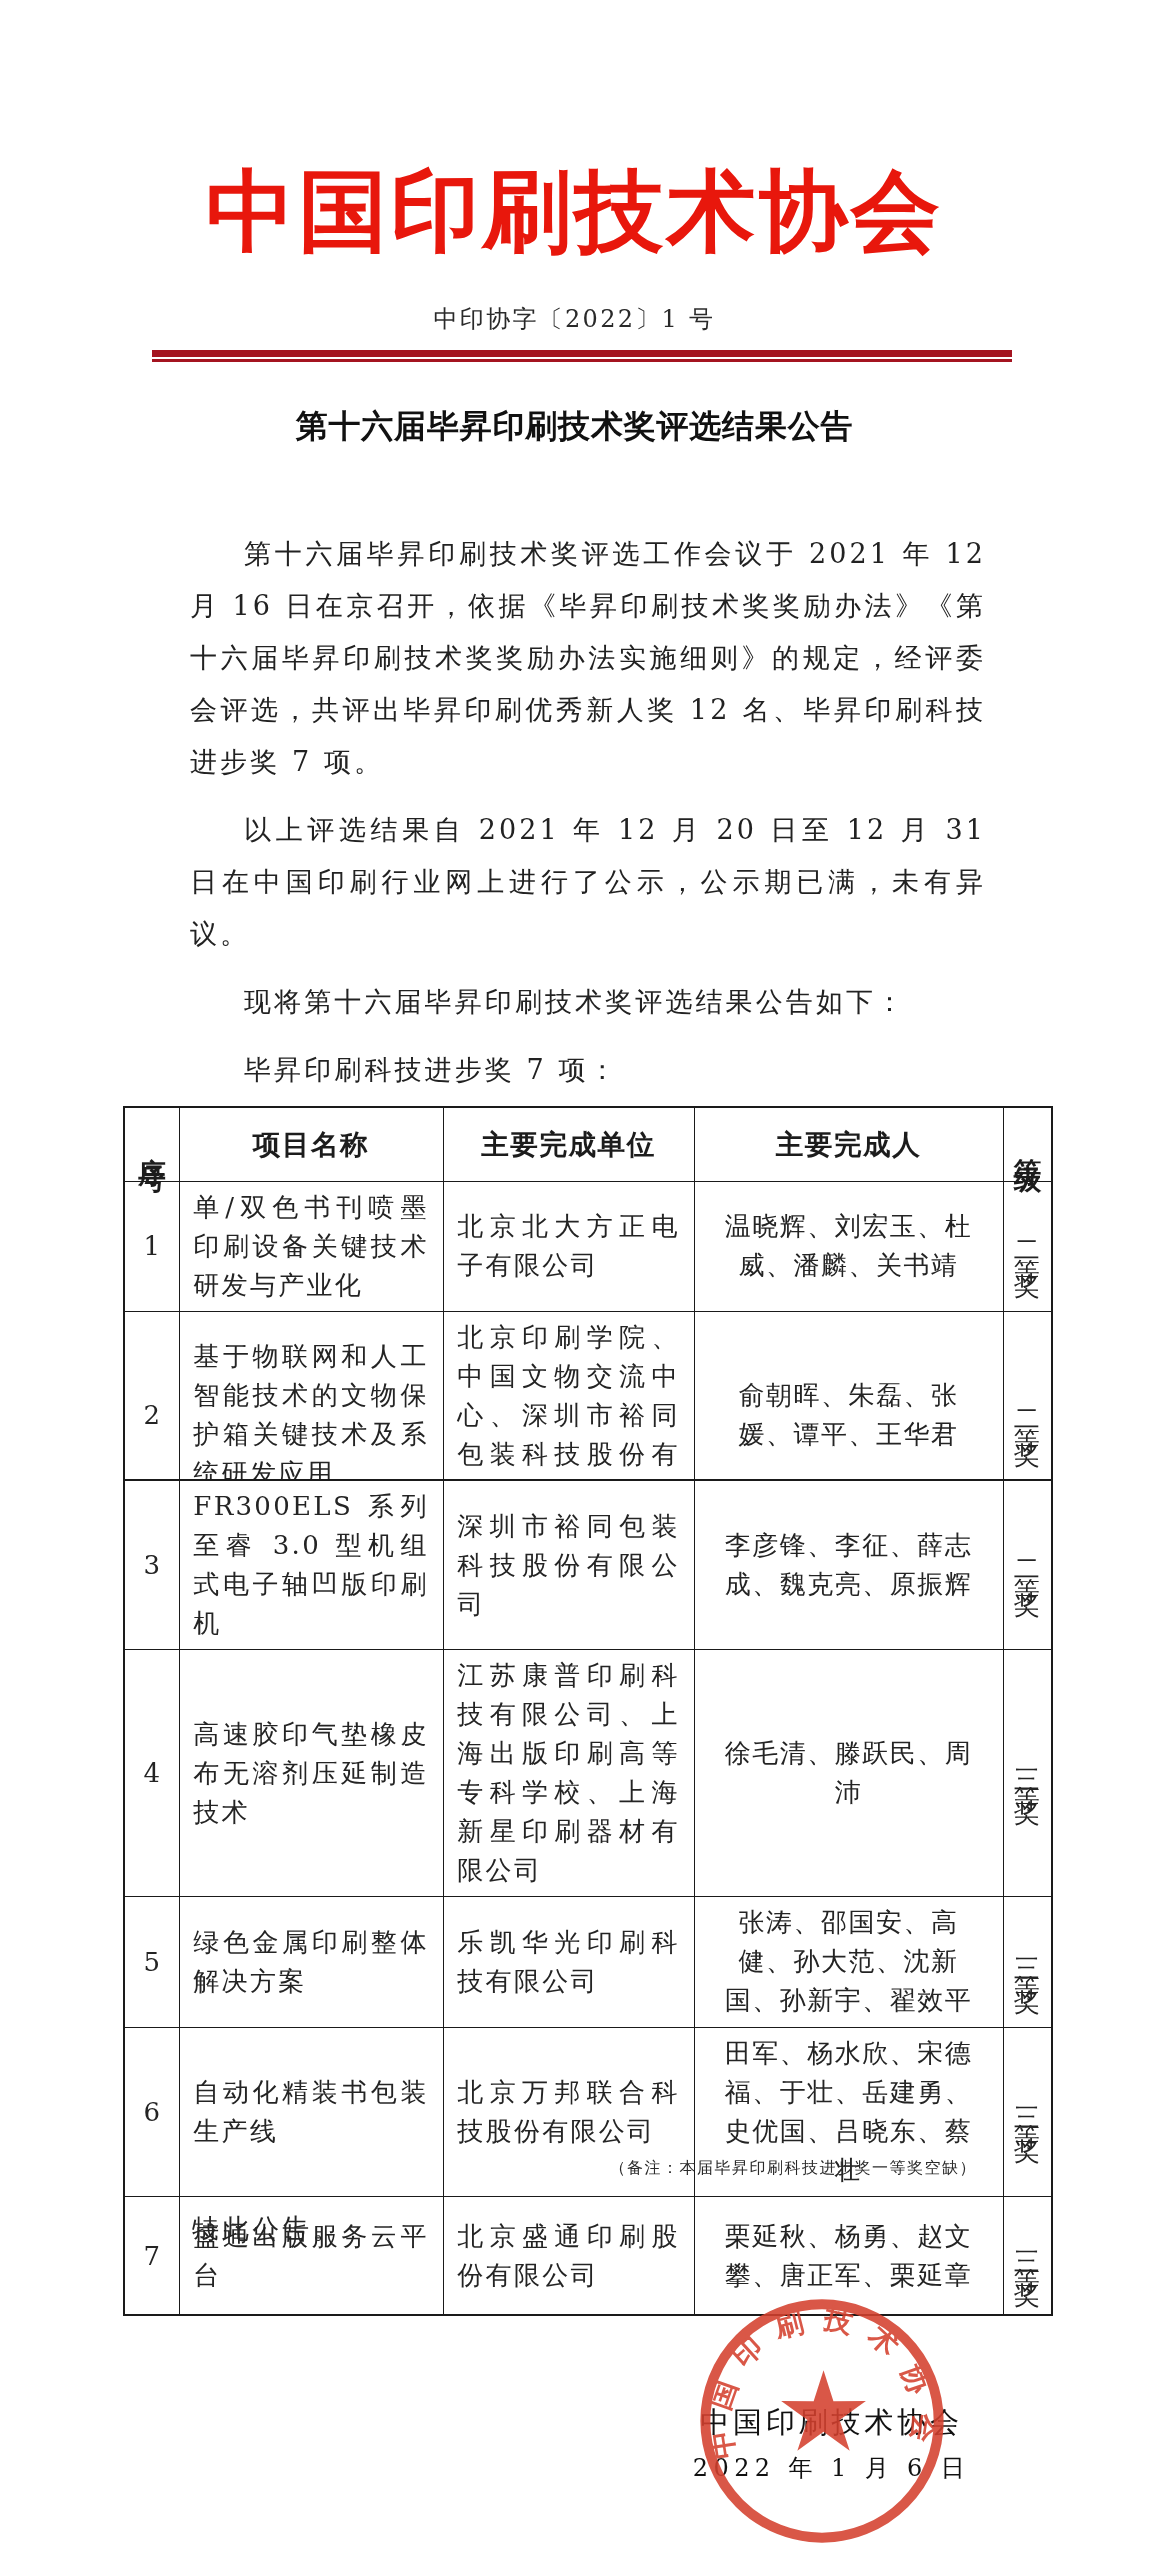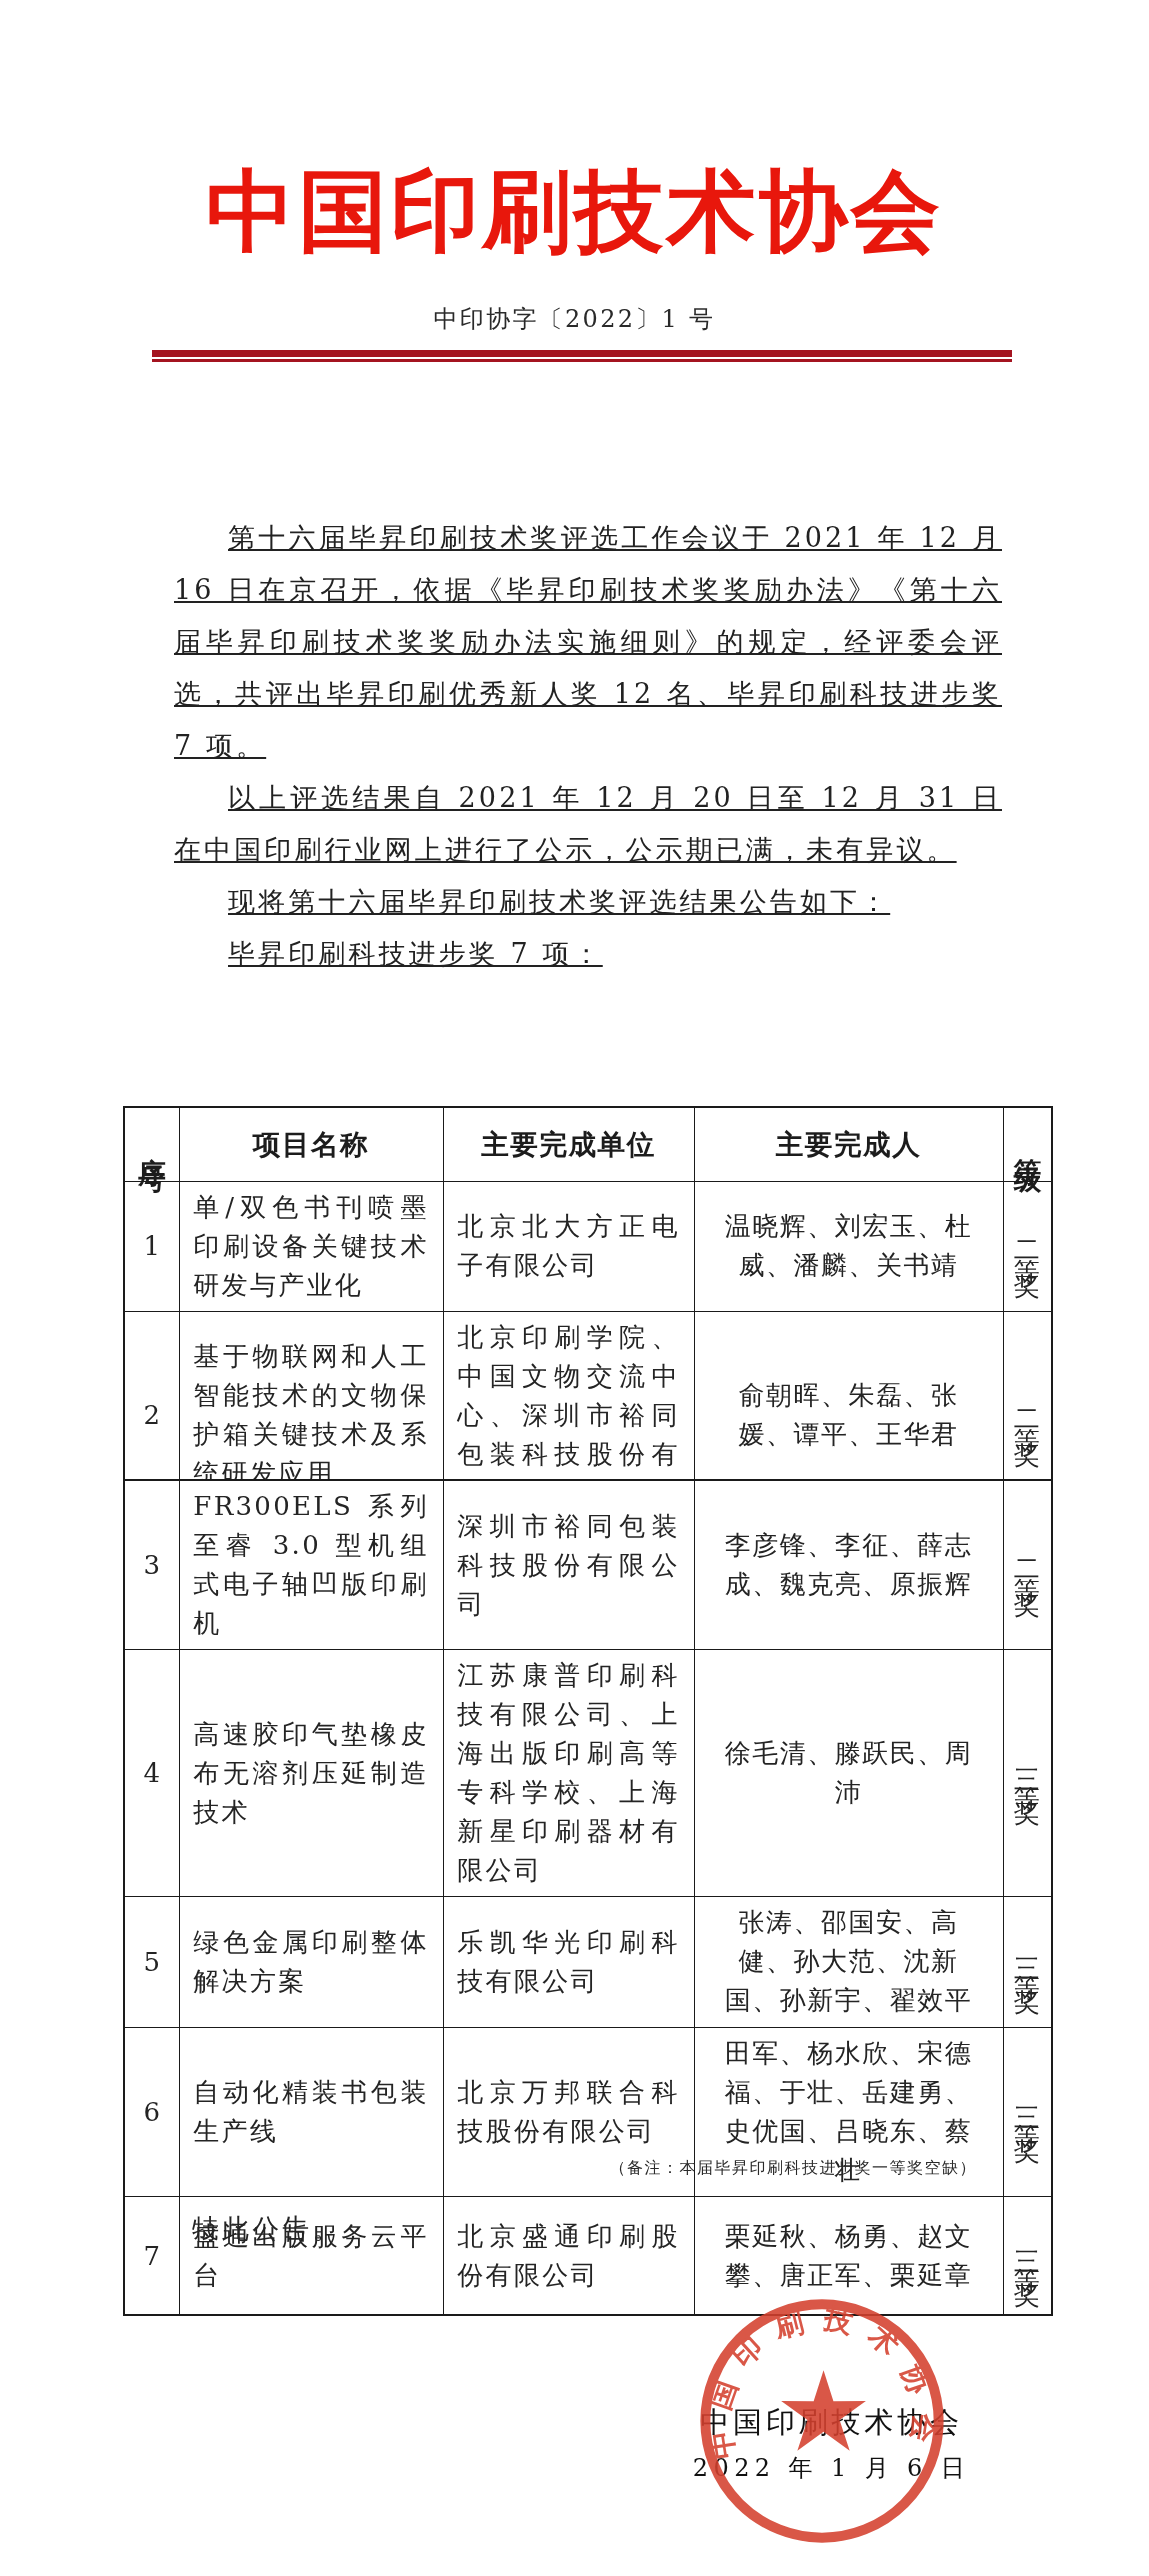--- a/index.html
+++ b/index.html
@@ -49,21 +49,21 @@
   }
   .body-text {
     position: absolute;
     top: 512px; left: 174px; width: 828px;
     font-size: 27px;
     line-height: 52px;
     letter-spacing: 3.1px;
     text-align: justify;
     color: #222222;
   }
-  .body-text p { margin: 0; text-indent: 2em; text-decoration: underline; }
+  .body-text p { margin: 16px; text-indent: 2em; }
 
   table.award-table {
     position: absolute;
     left: 123px;
     width: 929px;
     border-collapse: collapse;
     table-layout: fixed;
     border: 2.3px solid #1a1a1a;
     background: #ffffff;
   }
@@ -173,20 +173,21 @@
   <div class="org-header">中国印刷技术协会</div>
 
   <div class="doc-number">中印协字〔2022〕1 号</div>
 
   <div class="red-rule">
     <div class="rule-thick"></div>
     <div class="rule-gap"></div>
     <div class="rule-thin"></div>
   </div>
 
+  <h1 class="doc-title">第十六届毕昇印刷技术奖评选结果公告</h1>
 
   <div class="body-text">
     <p>第十六届毕昇印刷技术奖评选工作会议于 2021 年 12 月 16 日在京召开，依据《毕昇印刷技术奖奖励办法》《第十六届毕昇印刷技术奖奖励办法实施细则》的规定，经评委会评选，共评出毕昇印刷优秀新人奖 12 名、毕昇印刷科技进步奖 7 项。</p>
     <p>以上评选结果自 2021 年 12 月 20 日至 12 月 31 日在中国印刷行业网上进行了公示，公示期已满，未有异议。</p>
     <p>现将第十六届毕昇印刷技术奖评选结果公告如下：</p>
     <p>毕昇印刷科技进步奖 7 项：</p>
   </div>
 
   <table class="award-table part1">
     <colgroup>

